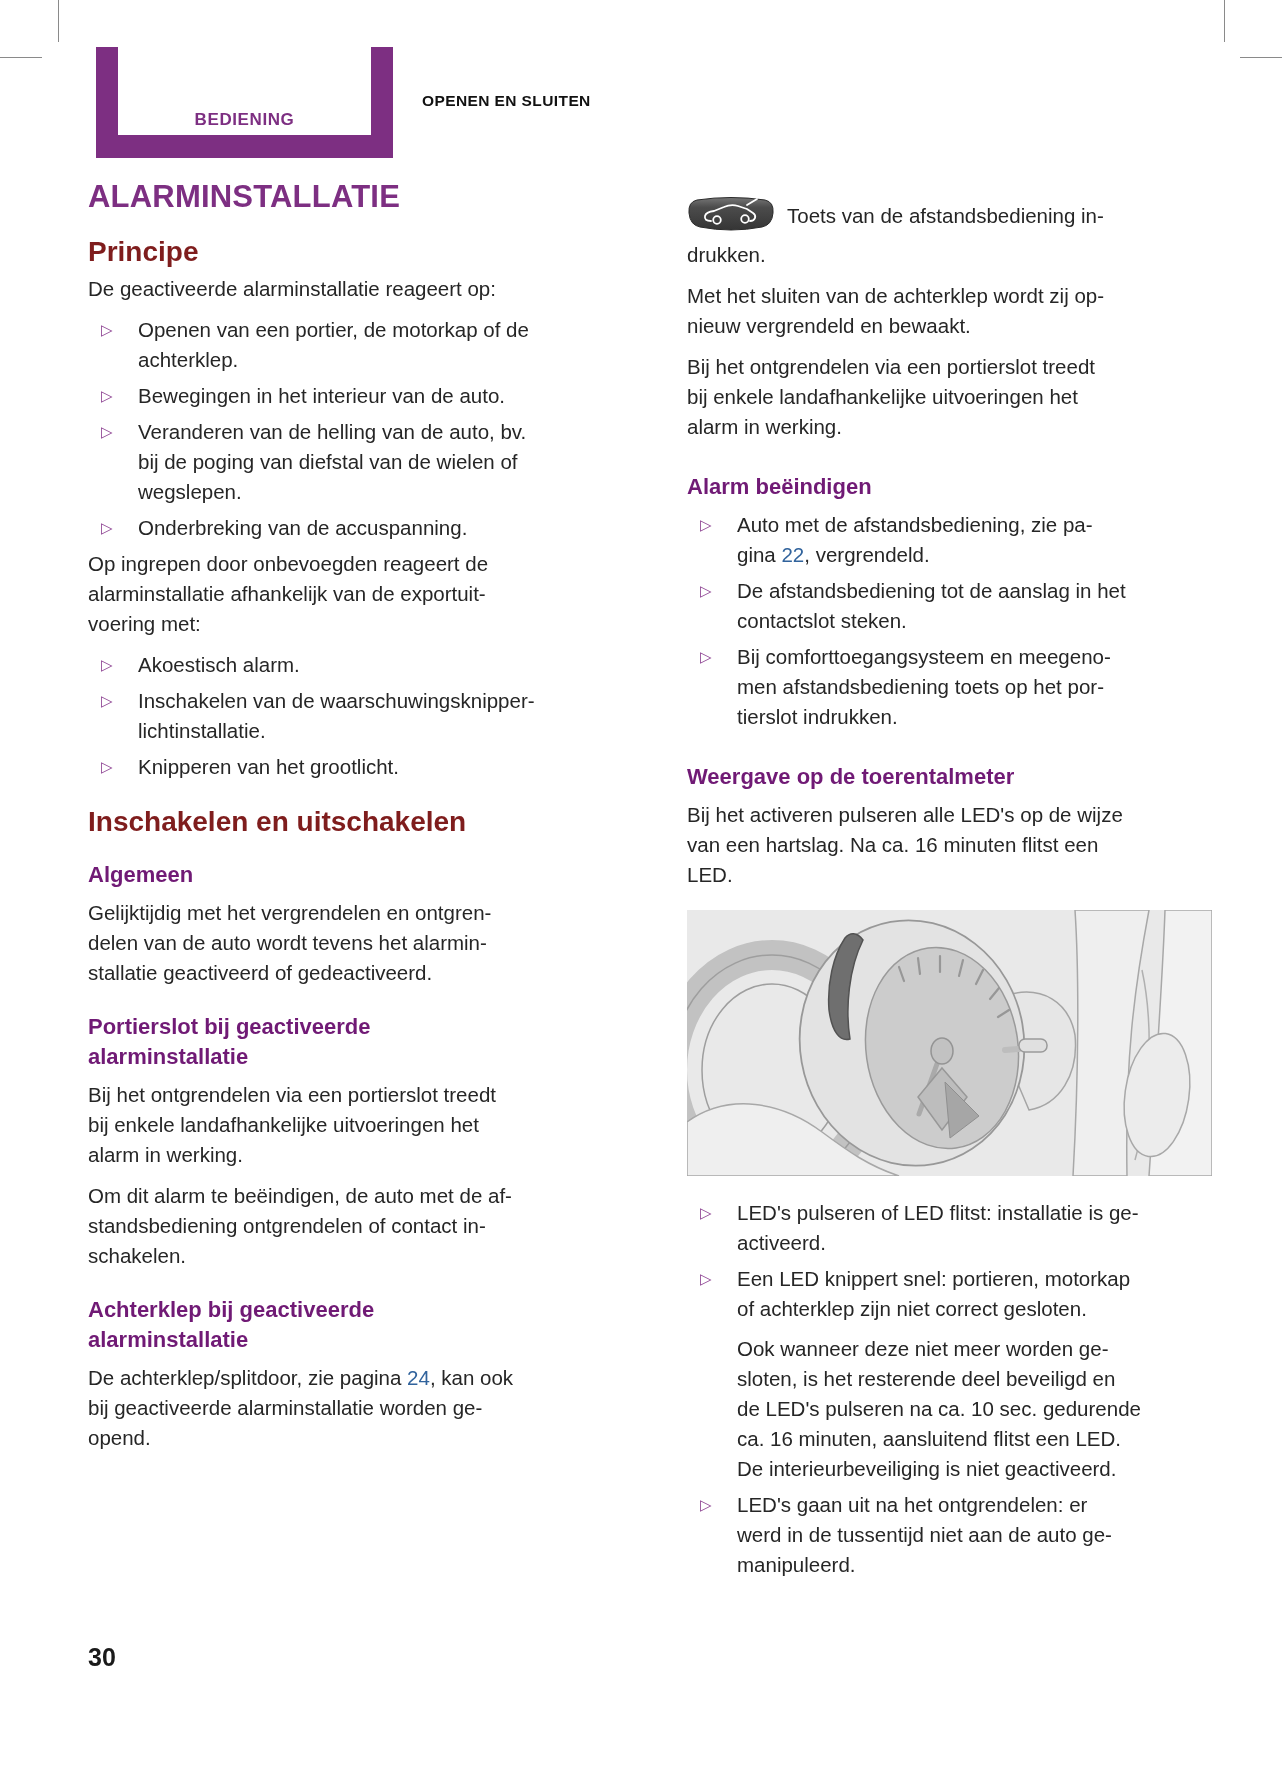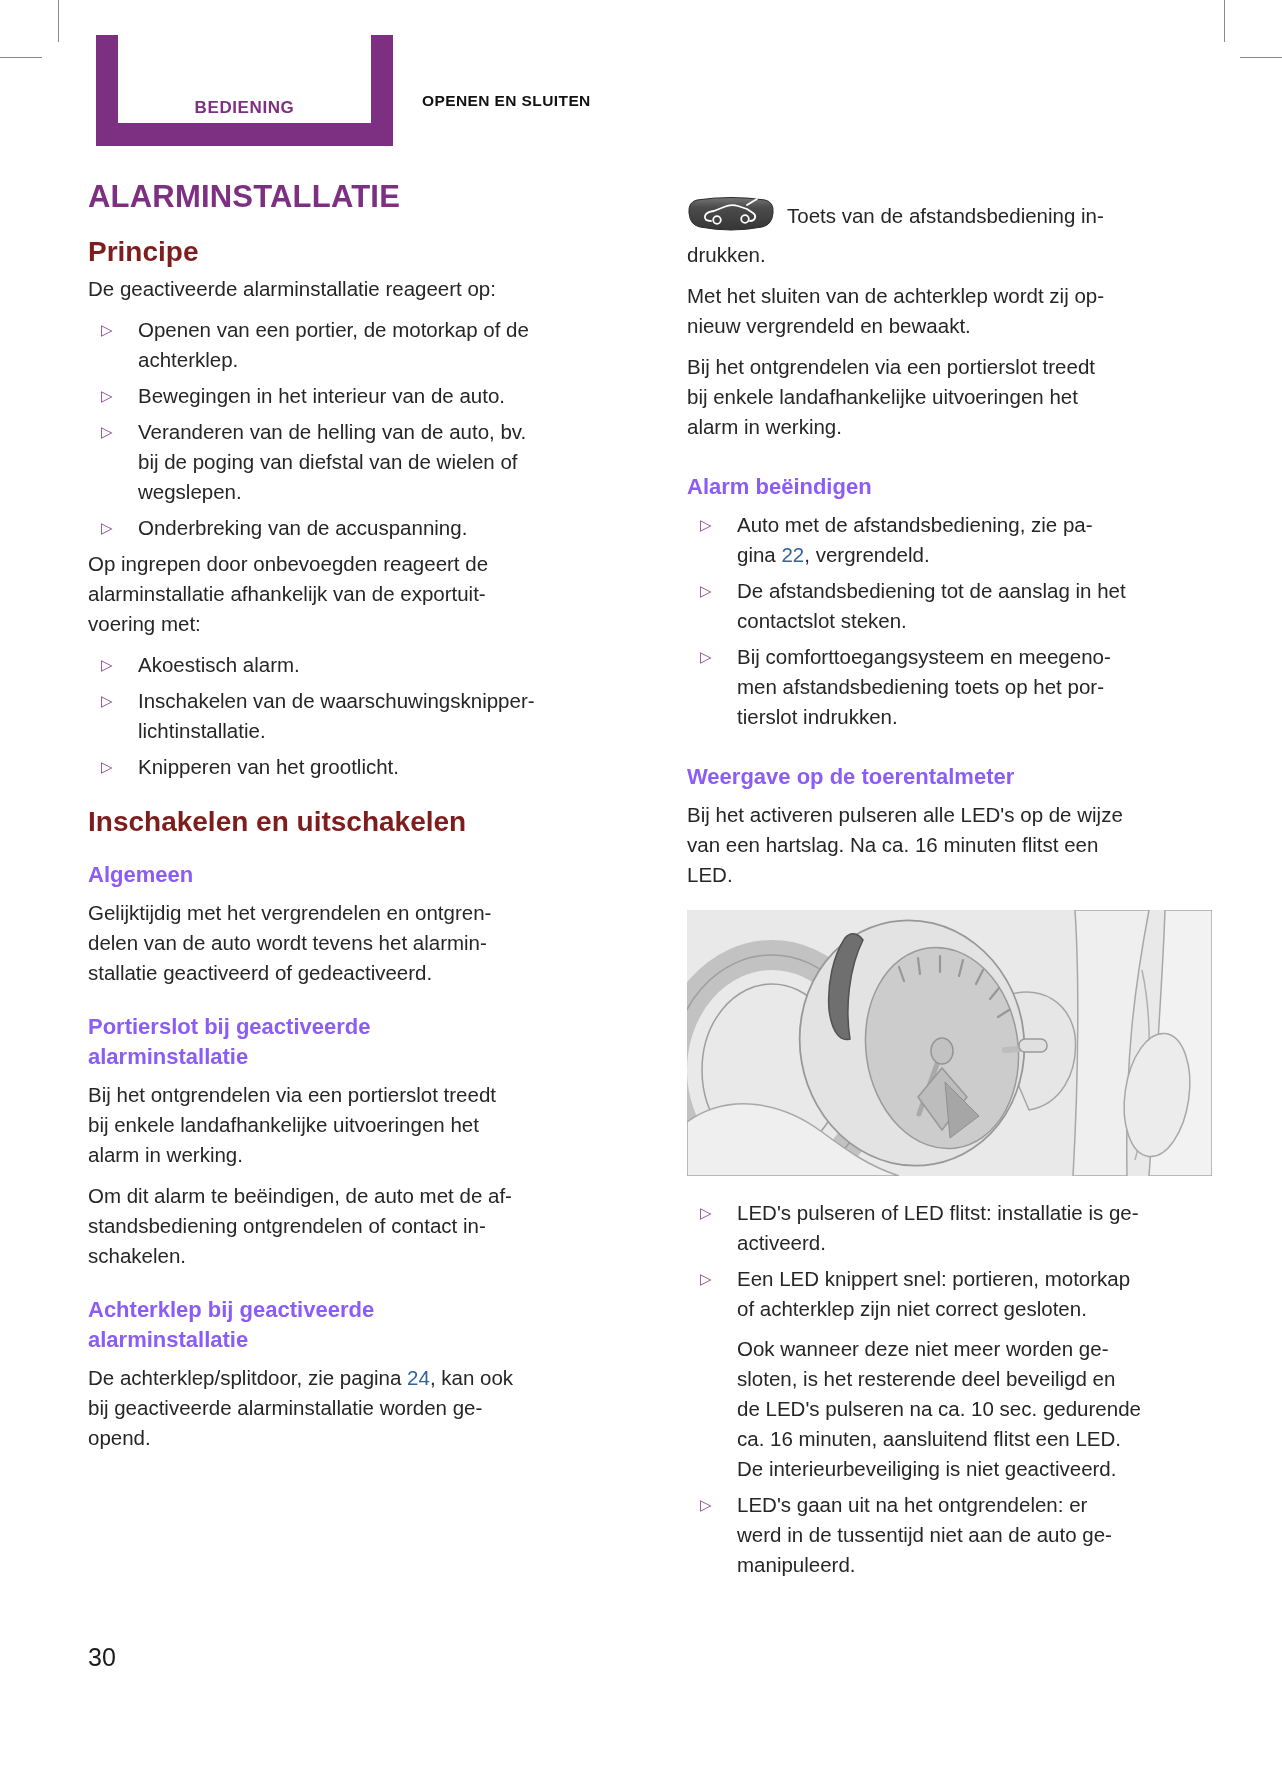--- a/index.html
+++ b/index.html
@@ -2,46 +2,46 @@
 <html><head>
 <meta charset="utf-8">
 <style>
   html,body{margin:0;padding:0;}
   body{
     width:1282px;height:1770px;position:relative;background:#ffffff;
     font-family:"Liberation Sans",sans-serif;color:#262626;overflow:hidden;
   }
   .crop{position:absolute;background:#8a8a8a;}
   
-  .bracket{position:absolute;left:96px;top:35px;width:297px;height:111px;
+  .bracket{position:absolute;left:96px;top:47px;width:297px;height:111px;
     border-left:22px solid #7d2f82;border-right:22px solid #7d2f82;border-bottom:23px solid #7d2f82;
     box-sizing:border-box;}
   .bracket .lbl{position:absolute;left:0;right:0;bottom:5px;text-align:center;
     color:#7d2f82;font-weight:bold;font-size:17px;letter-spacing:0.6px;}
   .chapter{position:absolute;left:422px;top:92px;font-size:15.5px;font-weight:bold;
     color:#111;letter-spacing:0.4px;}
   
   .col{position:absolute;width:545px;}
   #colL{left:88px;top:178px;}
   #colR{left:642px;top:196px;margin-left:45px;}
   h1{font-size:31px;line-height:38px;color:#7d2f82;margin:0 0 22px;font-weight:bold;letter-spacing:0.2px;}
   h2{font-size:28px;line-height:28px;color:#7f1d1d;margin:26px 0 8px;font-weight:bold;}
-  h3{font-size:22px;line-height:30px;color:#8b5cf6;margin:24px 0 8px;font-weight:bold;}
+  h3{font-size:22px;line-height:30px;color:#701a75;margin:24px 0 8px;font-weight:bold;}
   .first{margin-top:0;}
   p.para{font-size:20.5px;line-height:30px;margin:0 0 11px;}
   .t{white-space:pre-line;}
   ul.blist{list-style:none;margin:0 0 4px;padding:0;}
   ul.blist li{position:relative;padding-left:50px;margin:0 0 6px;font-size:20.5px;line-height:30px;}
   .marker{position:absolute;left:13px;top:0;color:#8c4191;font-size:15px;line-height:30px;
     font-family:"DejaVu Sans",sans-serif;}
   .cont{margin-top:10px;white-space:pre-line;}
   .link{color:#31639c;text-decoration:none;cursor:pointer;}
   .kbtn{display:inline-block;vertical-align:-9px;margin-right:12px;}
   figure.illus{margin:20px 0 22px;padding:0;width:525px;height:266px;}
-  .pageno{position:absolute;left:88px;top:1643px;font-size:25px;font-weight:normal;color:#1a1a1a;}
+  .pageno{position:absolute;left:88px;top:1643px;font-size:25px;font-weight:bold;color:#1a1a1a;}
 </style>
 </head>
 <body>
 
 <div class="crop" style="left:58px;top:0;width:1px;height:42px;"></div>
 <div class="crop" style="left:0;top:57px;width:42px;height:1px;"></div>
 <div class="crop" style="left:1224px;top:0;width:1px;height:42px;"></div>
 <div class="crop" style="left:1240px;top:57px;width:42px;height:1px;"></div>
 
 <div class="bracket">

